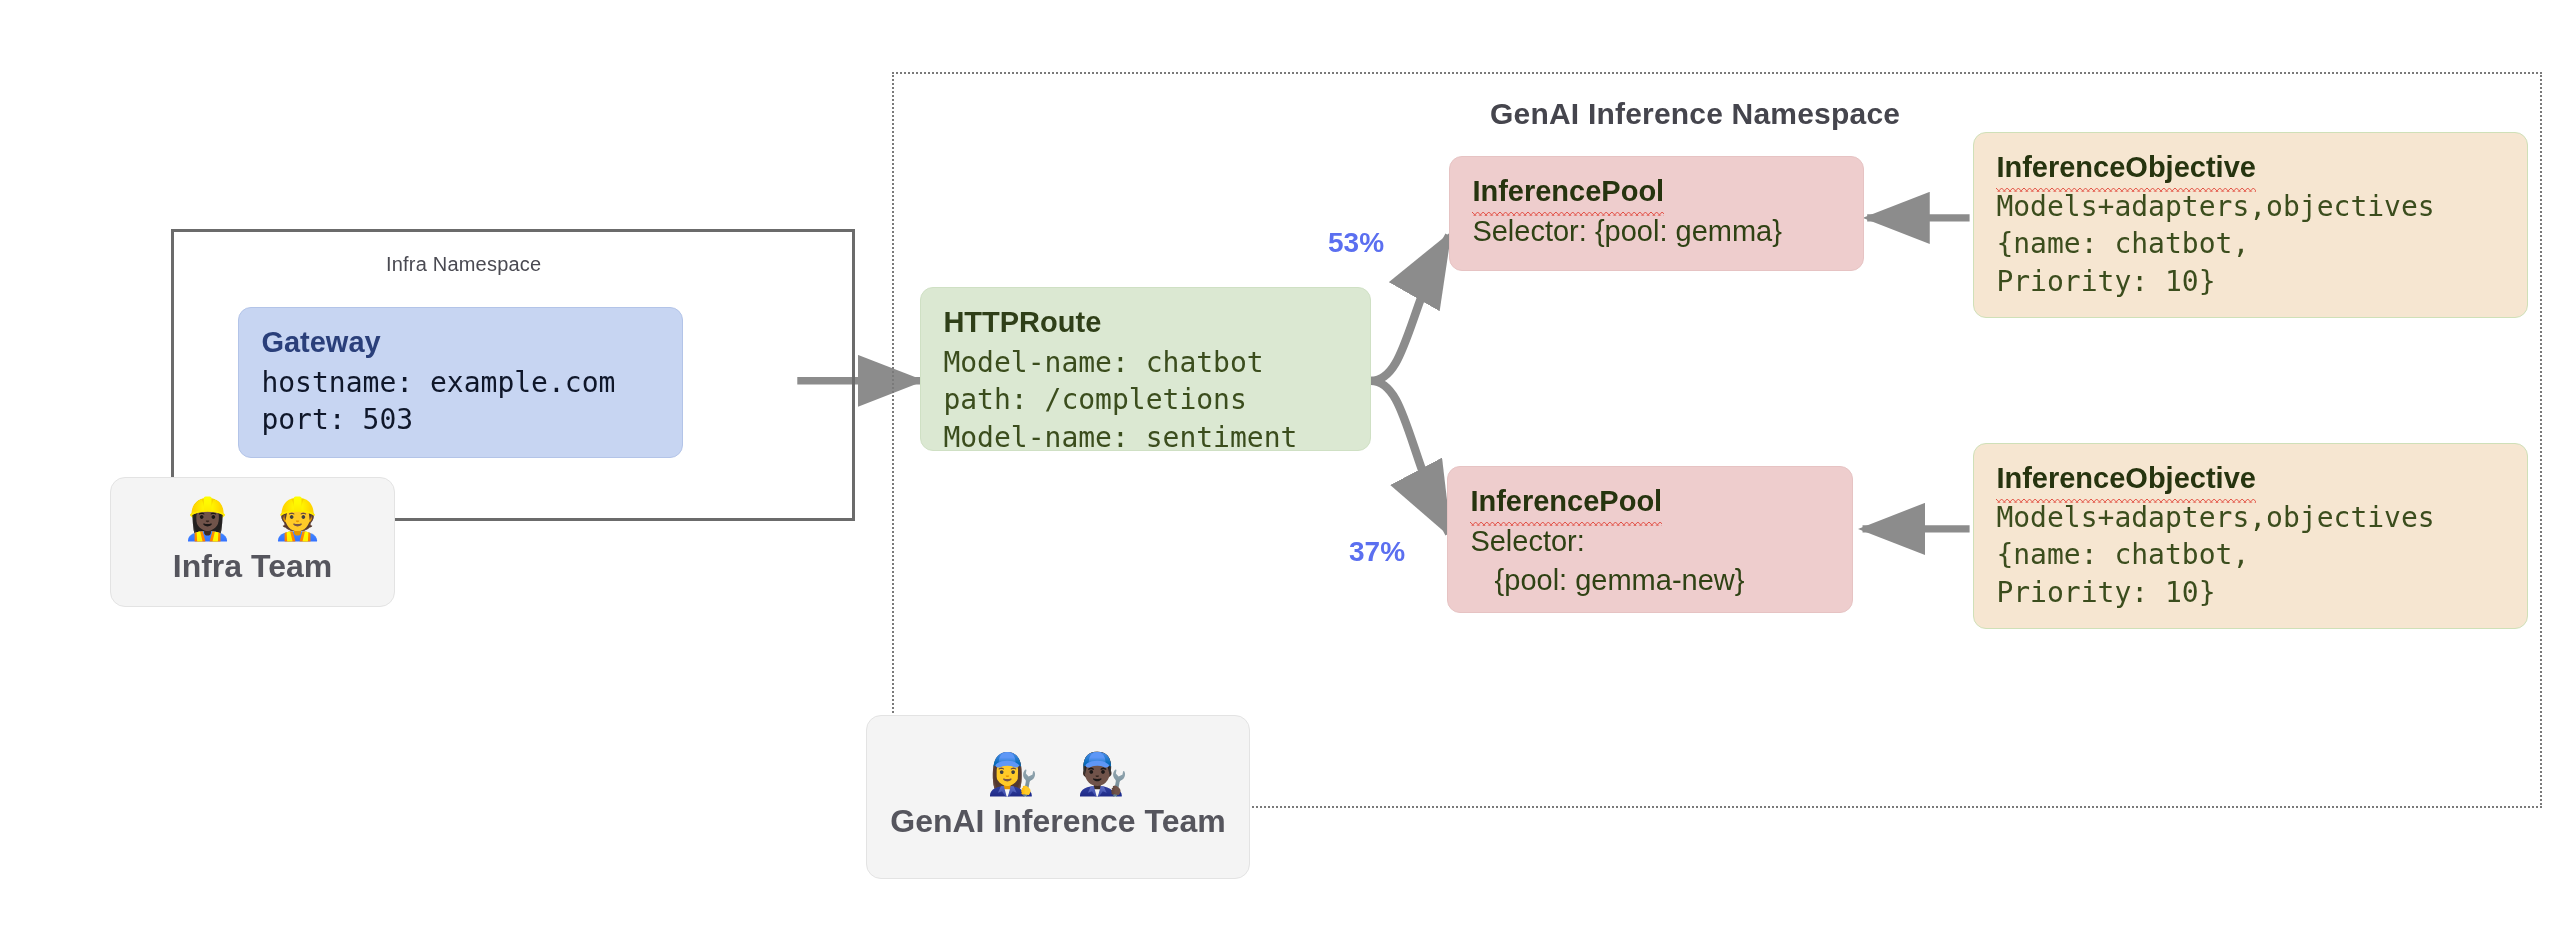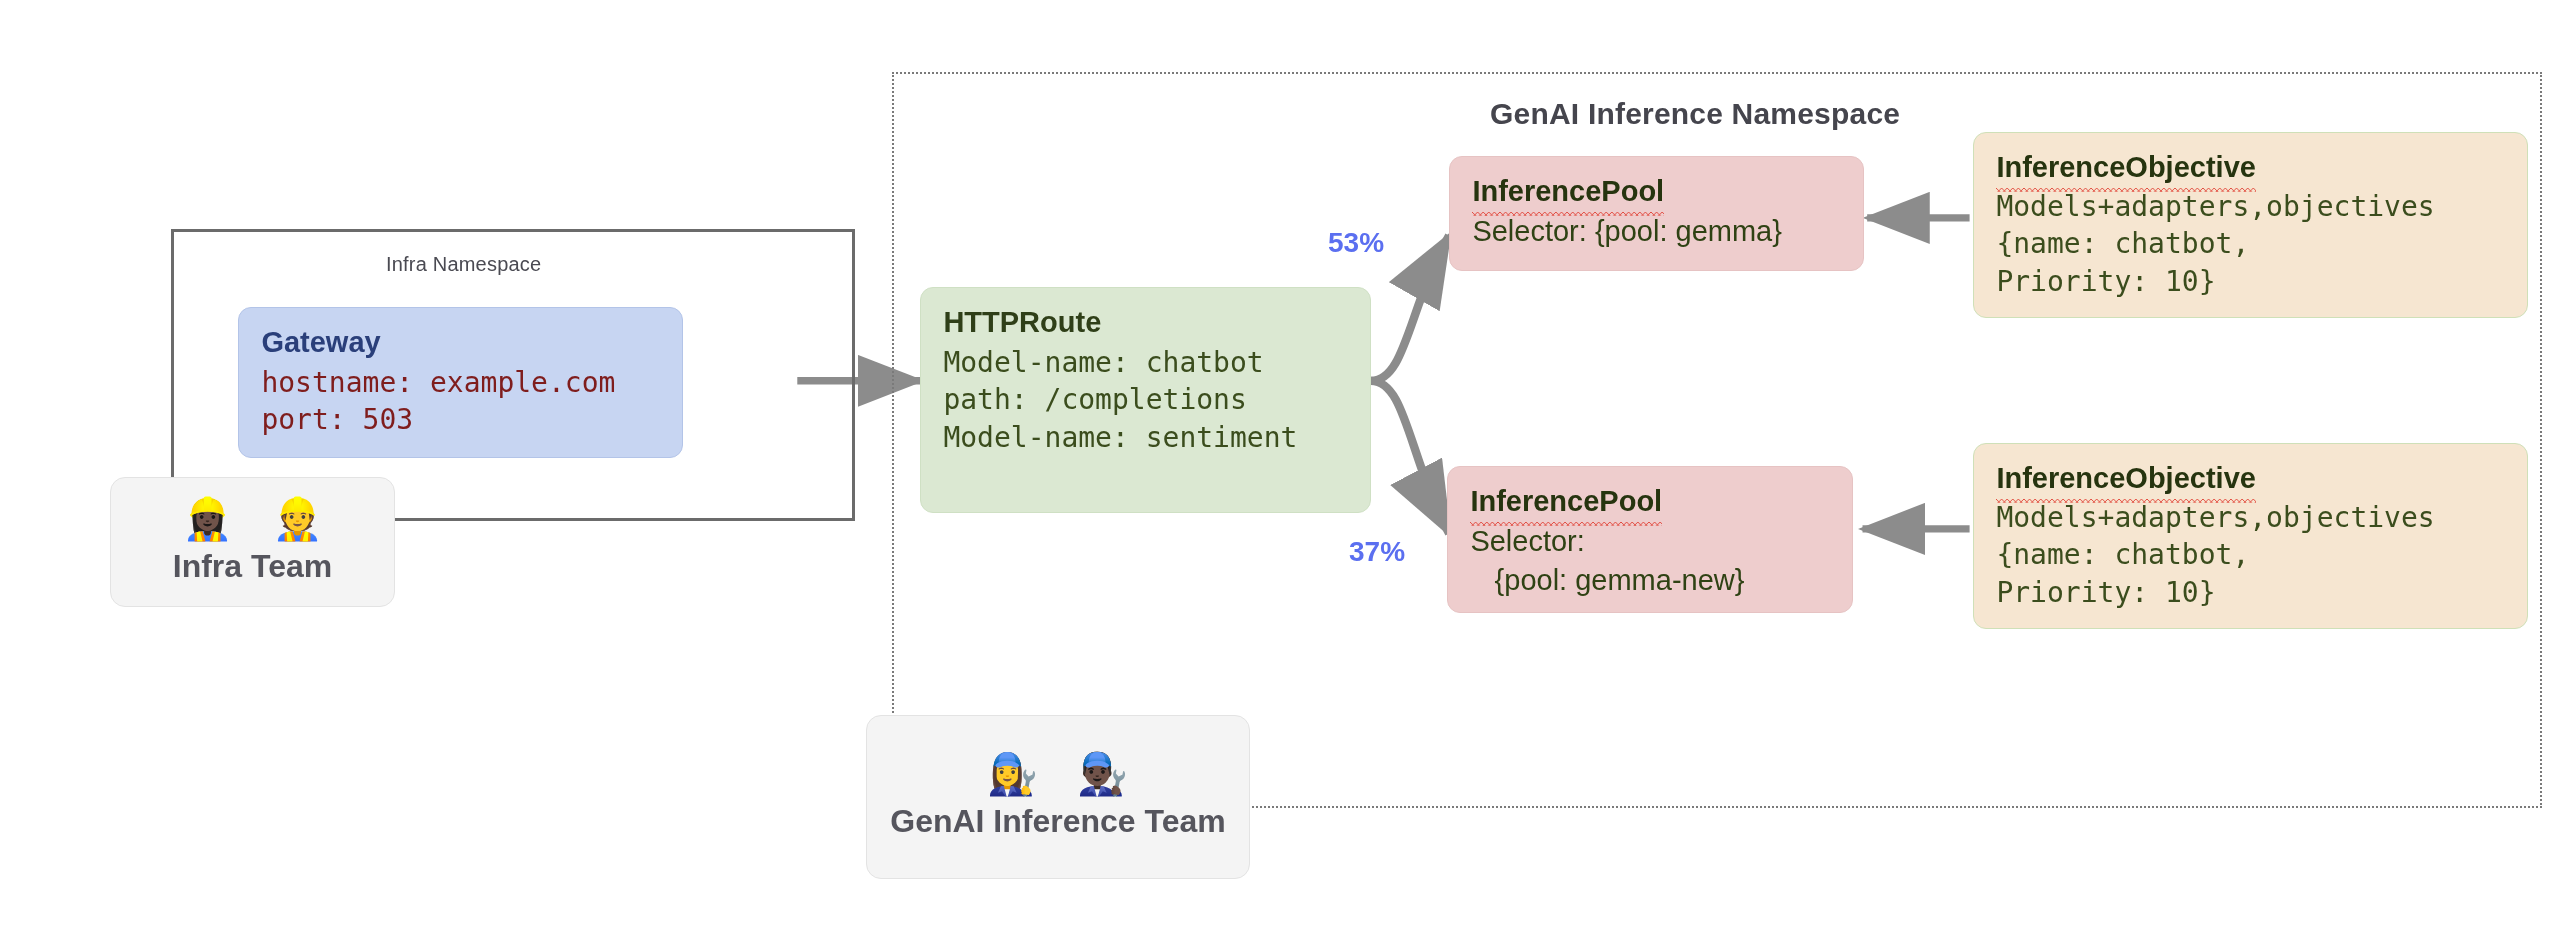--- a/index.html
+++ b/index.html
@@ -70,21 +70,21 @@
     white-space: pre;
   }
 
   
   .box-gateway {
     background: #c7d5f2;
     border: 0.9px solid #b3c4e8;
     color: #2d4480;
   }
   .box-gateway .title { font-size: 29px; color: #2a3f7a; margin-bottom: 1.9px;}
-  .box-gateway .mono  { font-size: 28px; color: #7f1d1d; }
+  .box-gateway .mono  { font-size: 28px; color: #0f172a; }
 
   
   .box-httproute {
     background: #dbe8d2;
     border: 0.9px solid #cfe0c4;
     color: #34451c;
   }
   .box-httproute .title { font-size: 29px; color: #2f3f18; margin-bottom: 1.9px;}
   .box-httproute .mono  { font-size: 28px; color: #3b4d1d; }
 
@@ -206,21 +206,21 @@
     <span class="title">Gateway</span>
     <span class="mono">hostname: example.com</span>
     <span class="mono">port: 503</span>
   </div>
 
   <div class="team-card" style="left:110px; top:477px; width:285px; height:130px;">
     <div class="team-emojis">👷🏿‍♀️ 👷</div>
     <div class="team-label">Infra Team</div>
   </div>
 
-  <div class="box box-httproute" style="left:920px; top:287px; width:451px; height:226px;">
+  <div class="box box-httproute" style="left:920px; top:287px; width:451px; height:164px;">
     <span class="title">HTTPRoute</span>
     <span class="mono">Model-name: chatbot</span>
     <span class="mono">path: /completions</span>
     <span class="mono">Model-name: sentiment</span>
   </div>
 
   <div class="pct" style="left:1328px; top:227px;">53%</div>
   <div class="pct" style="left:1349px; top:536px;">37%</div>
 
   <div class="box box-pool" style="left:1449px; top:156px; width:415px; height:115px;">

